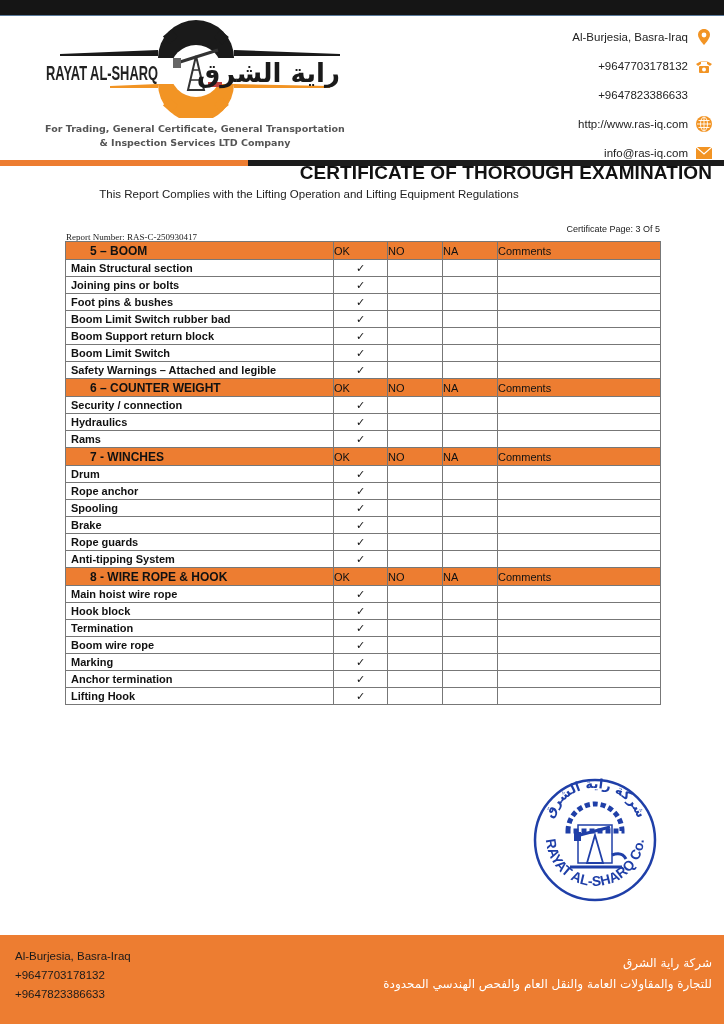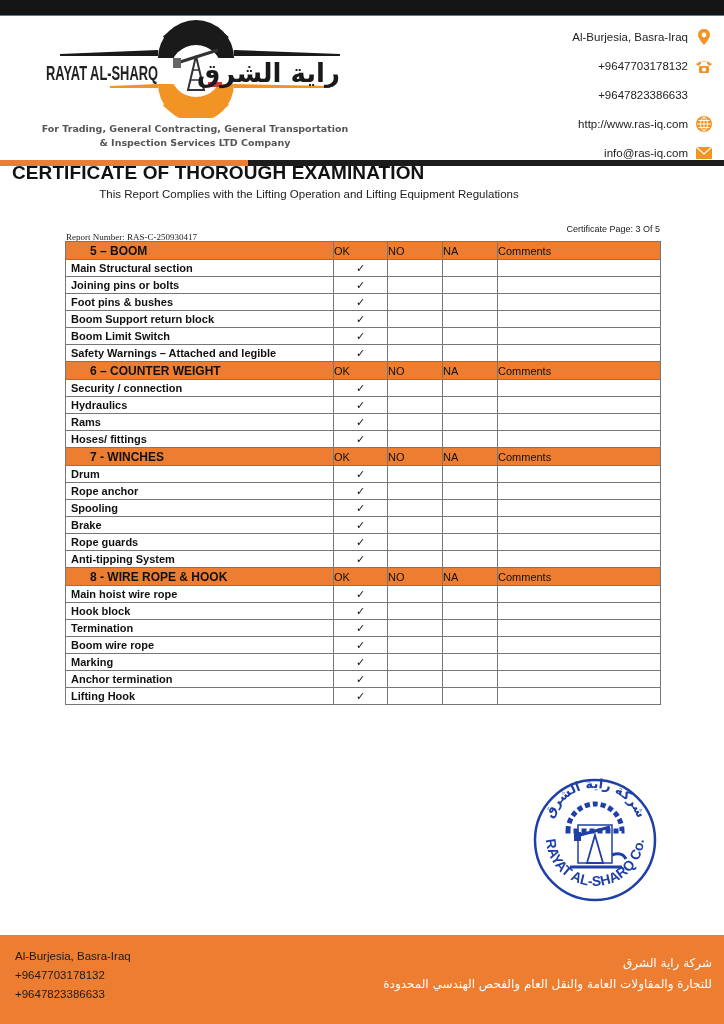--- a/index.html
+++ b/index.html
@@ -10,21 +10,21 @@
   .topbar { position: absolute; left: 0; top: 0; width: 724px; height: 15px; background: #151515; border-bottom: 1px solid #5a7a9a; }
   .logo { position: absolute; left: 40px; top: 18px; width: 310px; height: 100px; }
   .tagline { position: absolute; left: 30px; top: 122px; width: 330px; text-align: center; font-size: 9.5px; font-weight: bold; color: #555; line-height: 14px; font-family: "DejaVu Sans", sans-serif; }
   .contacts { position: absolute; right: 12px; top: 22px; width: 260px; }
   .contact { display: flex; justify-content: flex-end; align-items: center; height: 29px; font-size: 11.5px; color: #222; }
   .contact .ico { width: 16px; height: 16px; margin-left: 8px; display: inline-flex; align-items: center; justify-content: center; }
   .contact .ico.empty { width: 16px; }
   .band { position: absolute; top: 160px; height: 6px; }
   .band.orange { left: 0; width: 248px; background: #ed7d31; }
   .band.dark { left: 248px; width: 476px; background: #1c1c1c; }
-  .title { position: absolute; left: 12px; width: 708px; top: 162px; text-align: left; font-size: 19px; font-weight: bold; color: #111; letter-spacing: 0.1px; }
+  .title { position: absolute; left: 4px; width: 708px; top: 162px; text-align: right; font-size: 19px; font-weight: bold; color: #111; letter-spacing: 0.1px; }
   .subtitle { position: absolute; left: 0; width: 618px; top: 188px; text-align: center; font-size: 11.5px; color: #222; }
   .reportno { position: absolute; left: 66px; top: 232px; font-size: 9px; color: #222; font-family: Liberation Serif, serif; }
   .pageno { position: absolute; right: 64px; top: 224px; font-size: 9px; color: #222; margin-left: 24px; }
   table.chk { position: absolute; left: 65px; top: 241px; width: 595px; border-collapse: collapse; table-layout: fixed; }
   table.chk td { border: 1px solid #777; height: 16px; padding: 0 0 0 5px; font-size: 11px; font-weight: bold; color: #111; white-space: nowrap; overflow: hidden; }
   table.chk tr.sec td { background: #ed7d31; height: 17px; padding-left: 24px; }
   table.chk tr.sec td.c { text-align: left; padding: 0; }
   table.chk td.c { text-align: center; padding: 0; font-weight: normal; font-size: 11px; }
   table.chk tr.sec td.lbl { font-size: 12px; }
   .stamp { position: absolute; left: 530px; top: 775px; width: 130px; height: 130px; }
@@ -60,21 +60,21 @@
     <line x1="152" y1="52" x2="160" y2="52" stroke="#333" stroke-width="1.5"></line>
     <line x1="140" y1="44" x2="178" y2="32" stroke="#333" stroke-width="3"></line>
     <rect x="133" y="40" width="8" height="10" fill="#666"></rect>
     <rect x="168" y="64" width="14" height="5" fill="#c04040"></rect>
   </g>
   <text x="6" y="62" font-family="Liberation Sans, sans-serif" font-size="21" font-weight="bold" fill="#222" textLength="112" lengthAdjust="spacingAndGlyphs">RAYAT AL-SHARQ</text>
   <text x="300" y="64" text-anchor="end" font-family="DejaVu Sans, sans-serif" font-size="26" font-weight="bold" fill="#1a1a1a">راية الشرق</text>
 </svg>
 
 <div class="tagline">
-  <div>For Trading, General Contracting, General Transportation</div>
+  <div>For Trading, General Certificate, General Transportation</div>
   <div>&amp; Inspection Services LTD Company</div>
 </div>
 
 <div class="contacts">
   <div class="contact">
     <span>Al-Burjesia, Basra-Iraq</span>
     <span class="ico">
       <svg width="12" height="16" viewBox="0 0 12 16">
           <path d="M6 0 C2.5 0 0 2.6 0 5.8 C0 10 6 16 6 16 C6 16 12 10 12 5.8 C12 2.6 9.5 0 6 0 Z" fill="#f29424"></path>
           <circle cx="6" cy="6" r="2.4" fill="#fff"></circle>
@@ -158,20 +158,27 @@
         <td></td>
       </tr>
       <tr>
         <td>Foot pins &amp; bushes</td>
         <td class="c">✓</td>
         <td class="c"></td>
         <td class="c"></td>
         <td></td>
       </tr>
       <tr>
+        <td>Boom Limit Switch rubber bad</td>
+        <td class="c">✓</td>
+        <td class="c"></td>
+        <td class="c"></td>
+        <td></td>
+      </tr>
+      <tr>
         <td>Boom Support return block</td>
         <td class="c">✓</td>
         <td class="c"></td>
         <td class="c"></td>
         <td></td>
       </tr>
       <tr>
         <td>Boom Limit Switch</td>
         <td class="c">✓</td>
         <td class="c"></td>
@@ -201,27 +208,20 @@
       </tr>
       <tr>
         <td>Hydraulics</td>
         <td class="c">✓</td>
         <td class="c"></td>
         <td class="c"></td>
         <td></td>
       </tr>
       <tr>
         <td>Rams</td>
-        <td class="c">✓</td>
-        <td class="c"></td>
-        <td class="c"></td>
-        <td></td>
-      </tr>
-      <tr>
-        <td>Hoses/ fittings</td>
         <td class="c">✓</td>
         <td class="c"></td>
         <td class="c"></td>
         <td></td>
       </tr>
       <tr class="sec">
         <td class="lbl">7 - WINCHES</td>
         <td class="c">OK</td>
         <td class="c">NO</td>
         <td class="c">NA</td>

